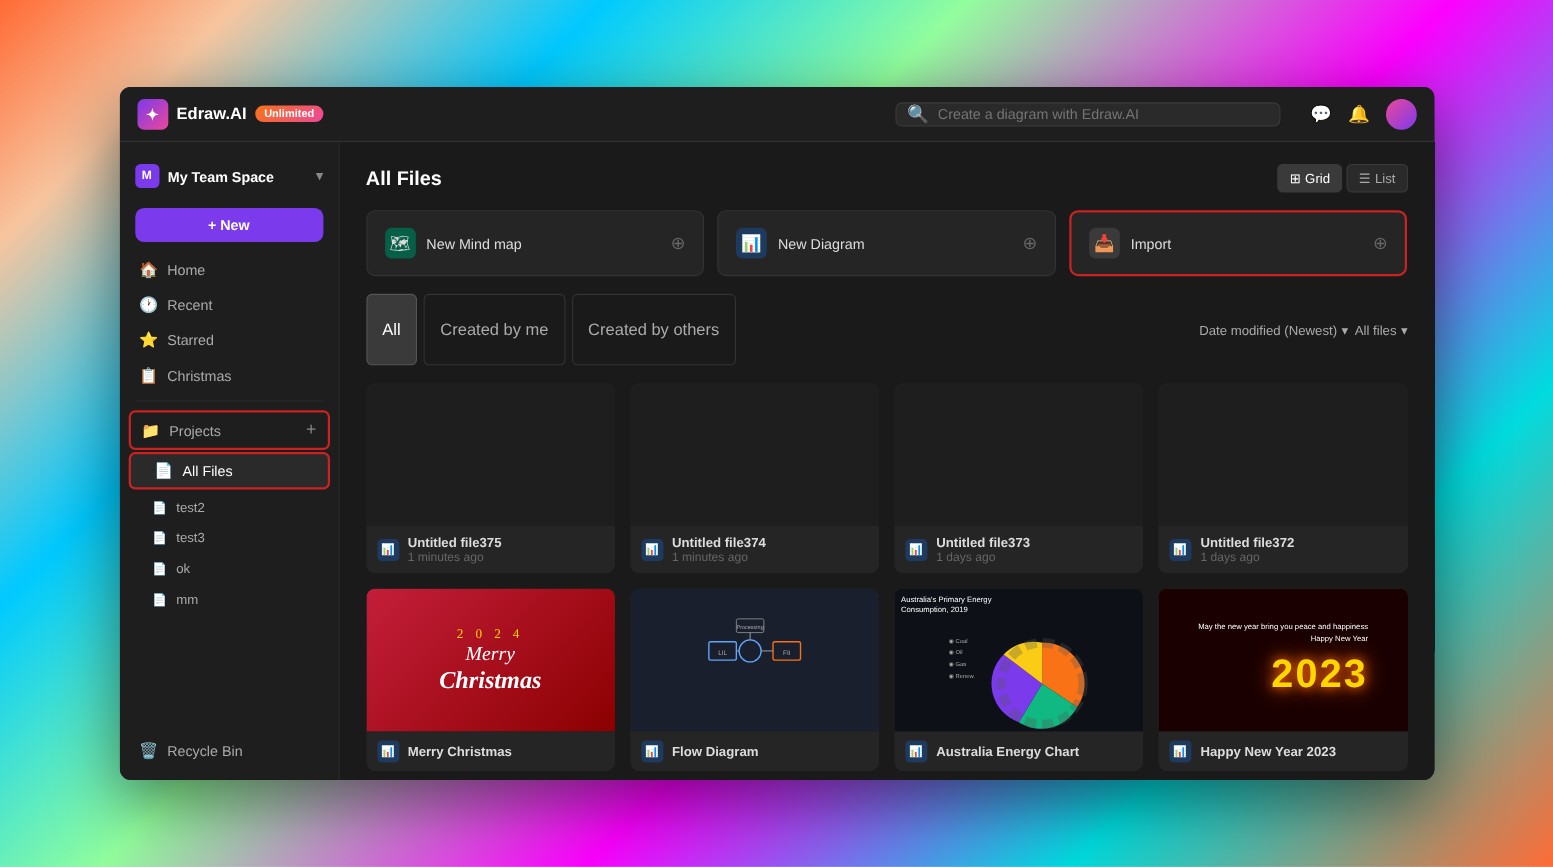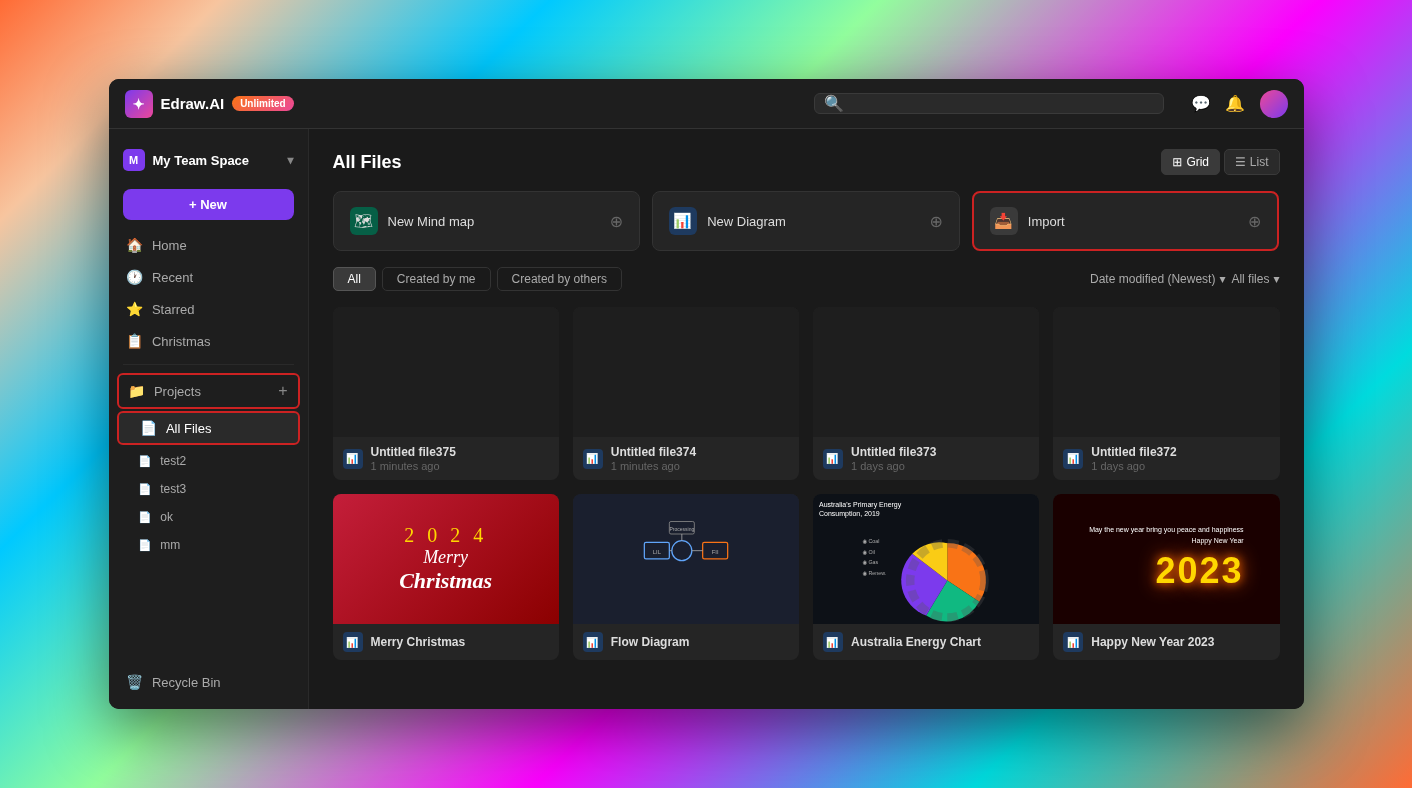--- a/index.html
+++ b/index.html
@@ -302,23 +302,23 @@
       align-items: center;
       justify-content: space-between;
       margin-bottom: 16px;
     }
     .filter-tabs {
       display: flex;
       align-items: center;
       gap: 6px;
     }
     .filter-tab {
-      padding: 4px 14px;
+      padding: 23px 14px;
       border-radius: 5px;
-      font-size: 12px;
+      font-size: 15px;
       cursor: pointer;
       border: 1px solid #333;
       color: #aaa;
       background: transparent;
     }
     .filter-tab.active {
       background: #3a3a3a;
       color: #fff;
       border-color: #555;
     }
@@ -394,21 +394,21 @@
       align-items: center;
       justify-content: center;
       position: relative;
     }
     .christmas-text {
       color: #fff;
       text-align: center;
       font-family: Georgia, serif;
     }
     .christmas-year {
-      font-size: 20px;
+      font-size: 12px;
       letter-spacing: 4px;
       color: #ffd700;
     }
     .christmas-merry {
       font-size: 18px;
       font-style: italic;
     }
     .christmas-main {
       font-size: 22px;
       font-style: italic;
@@ -457,20 +457,21 @@
 <div class="app-window">
 
   <div class="header">
     <div class="logo-area">
       <div class="logo-icon">✦</div>
       <span class="logo-text">Edraw.AI</span>
       <span class="badge-unlimited">Unlimited</span>
     </div>
     <div class="search-bar">
       <span>🔍</span>
+      <input type="text" placeholder="Create a diagram with Edraw.AI" style="">
     </div>
     <div class="header-icons">
       <span class="header-icon">💬</span>
       <span class="header-icon">🔔</span>
       <div class="avatar"></div>
     </div>
   </div>
 
   <div class="main-layout">
 

